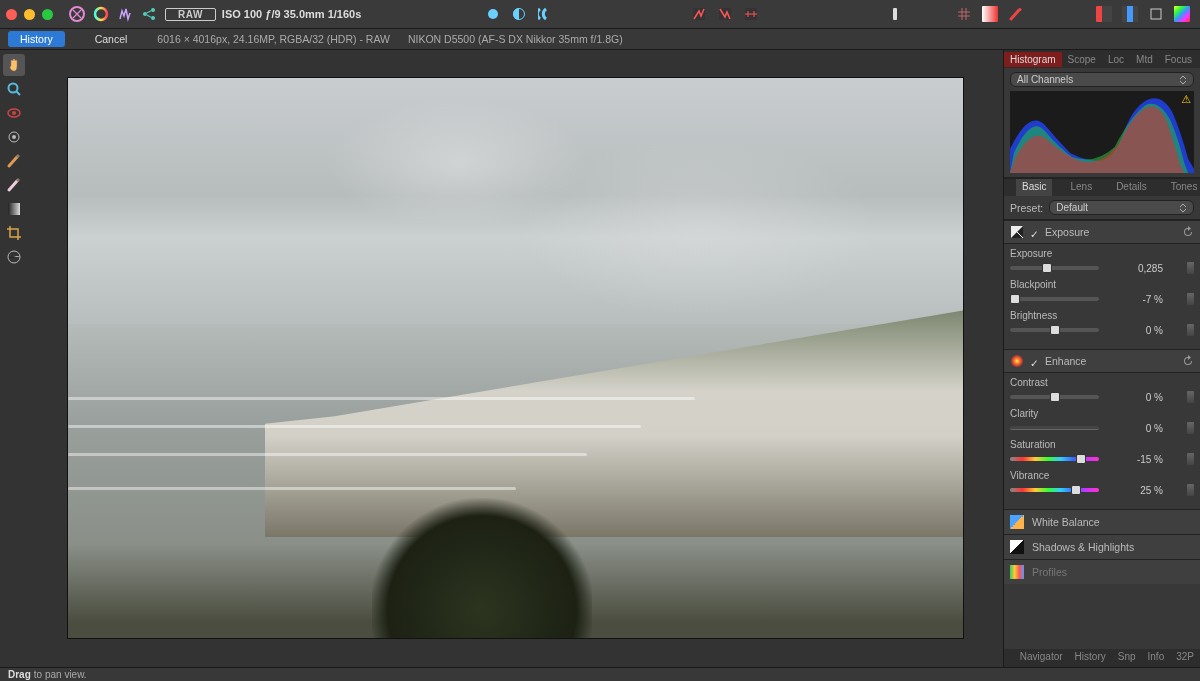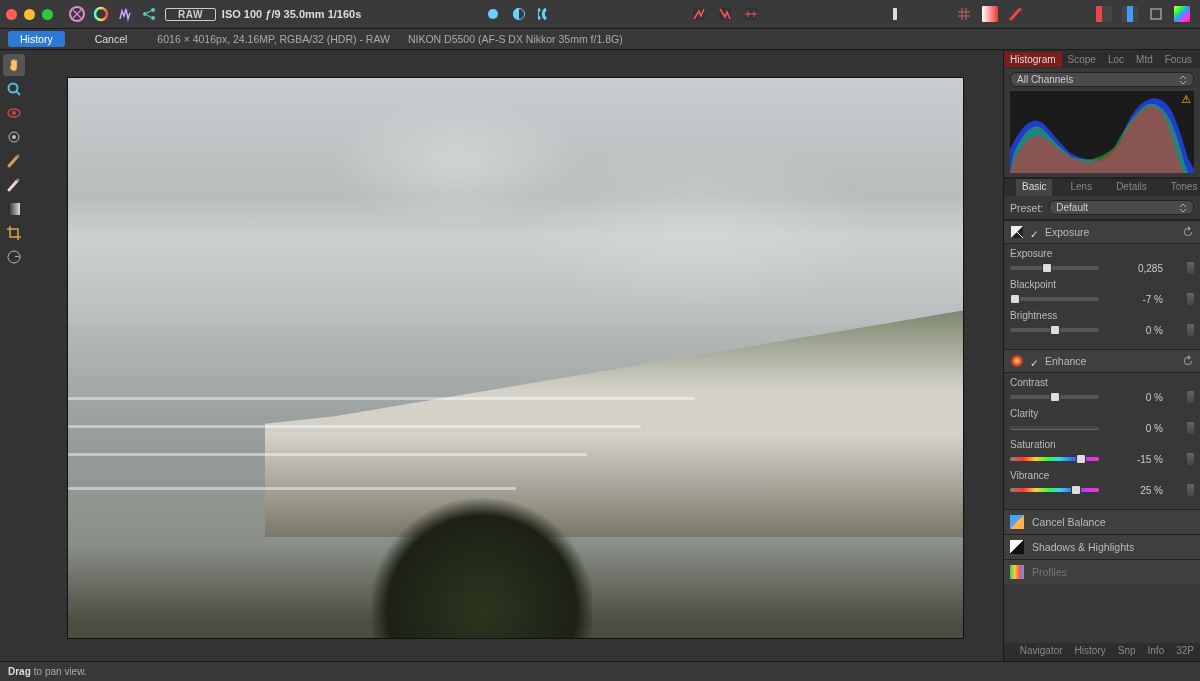--- a/index.html
+++ b/index.html
@@ -82,21 +82,21 @@
 
 
 .collapse-hdr { display:flex; align-items:center; gap:8px; padding:5px 6px; background:#3f3f3f; border-top:1px solid #222;}
 .collapse-hdr .swatch { width:14px; height:14px; }
 
 
 .panel-footer { margin-top:auto; background:#2d2d2d; display:flex; height:18px; align-items:flex-start; }
 .pf-tab { padding:2px 6px; font-size:10px; color:#888; cursor:pointer; }
 
 
-.statusbar { height:20px; background:#383838; border-top:1px solid #1a1a1a; font-size:10px; color:#aaa; display:flex; align-items:center; padding:0 8px; }
+.statusbar { height:14px; background:#383838; border-top:1px solid #1a1a1a; font-size:10px; color:#aaa; display:flex; align-items:center; padding:0 8px; }
 .statusbar b { color:#ddd; margin-right:3px; }
 
 svg { display:block; }
 </style>
 </head>
 <body>
 
 <div class="titlebar">
   <div class="traffic">
     <span class="tf-close"></span>
@@ -463,21 +463,21 @@
               <div class="thumb" style="left:74%"></div>
             </div>
           <span class="valbox">25 %</span>
           <span class="stepper"></span>
         </div>
       </div>
     </div>
 
     <div class="collapse-hdr">
       <span class="swatch" style="background:linear-gradient(135deg,#4aa3ff 50%,#ffb34a 50%);"></span>
-      <span>Cancel Balance</span>
+      <span>White Balance</span>
     </div>
     <div class="collapse-hdr">
       <span class="swatch" style="background:linear-gradient(135deg,#fff 50%,#111 50%);"></span>
       <span>Shadows &amp; Highlights</span>
     </div>
     <div class="collapse-hdr">
       <span class="swatch" style="background:linear-gradient(90deg,#3c6,#fc3,#f55,#59f);"></span>
       <span style="color:#777">Profiles</span>
     </div>
 

